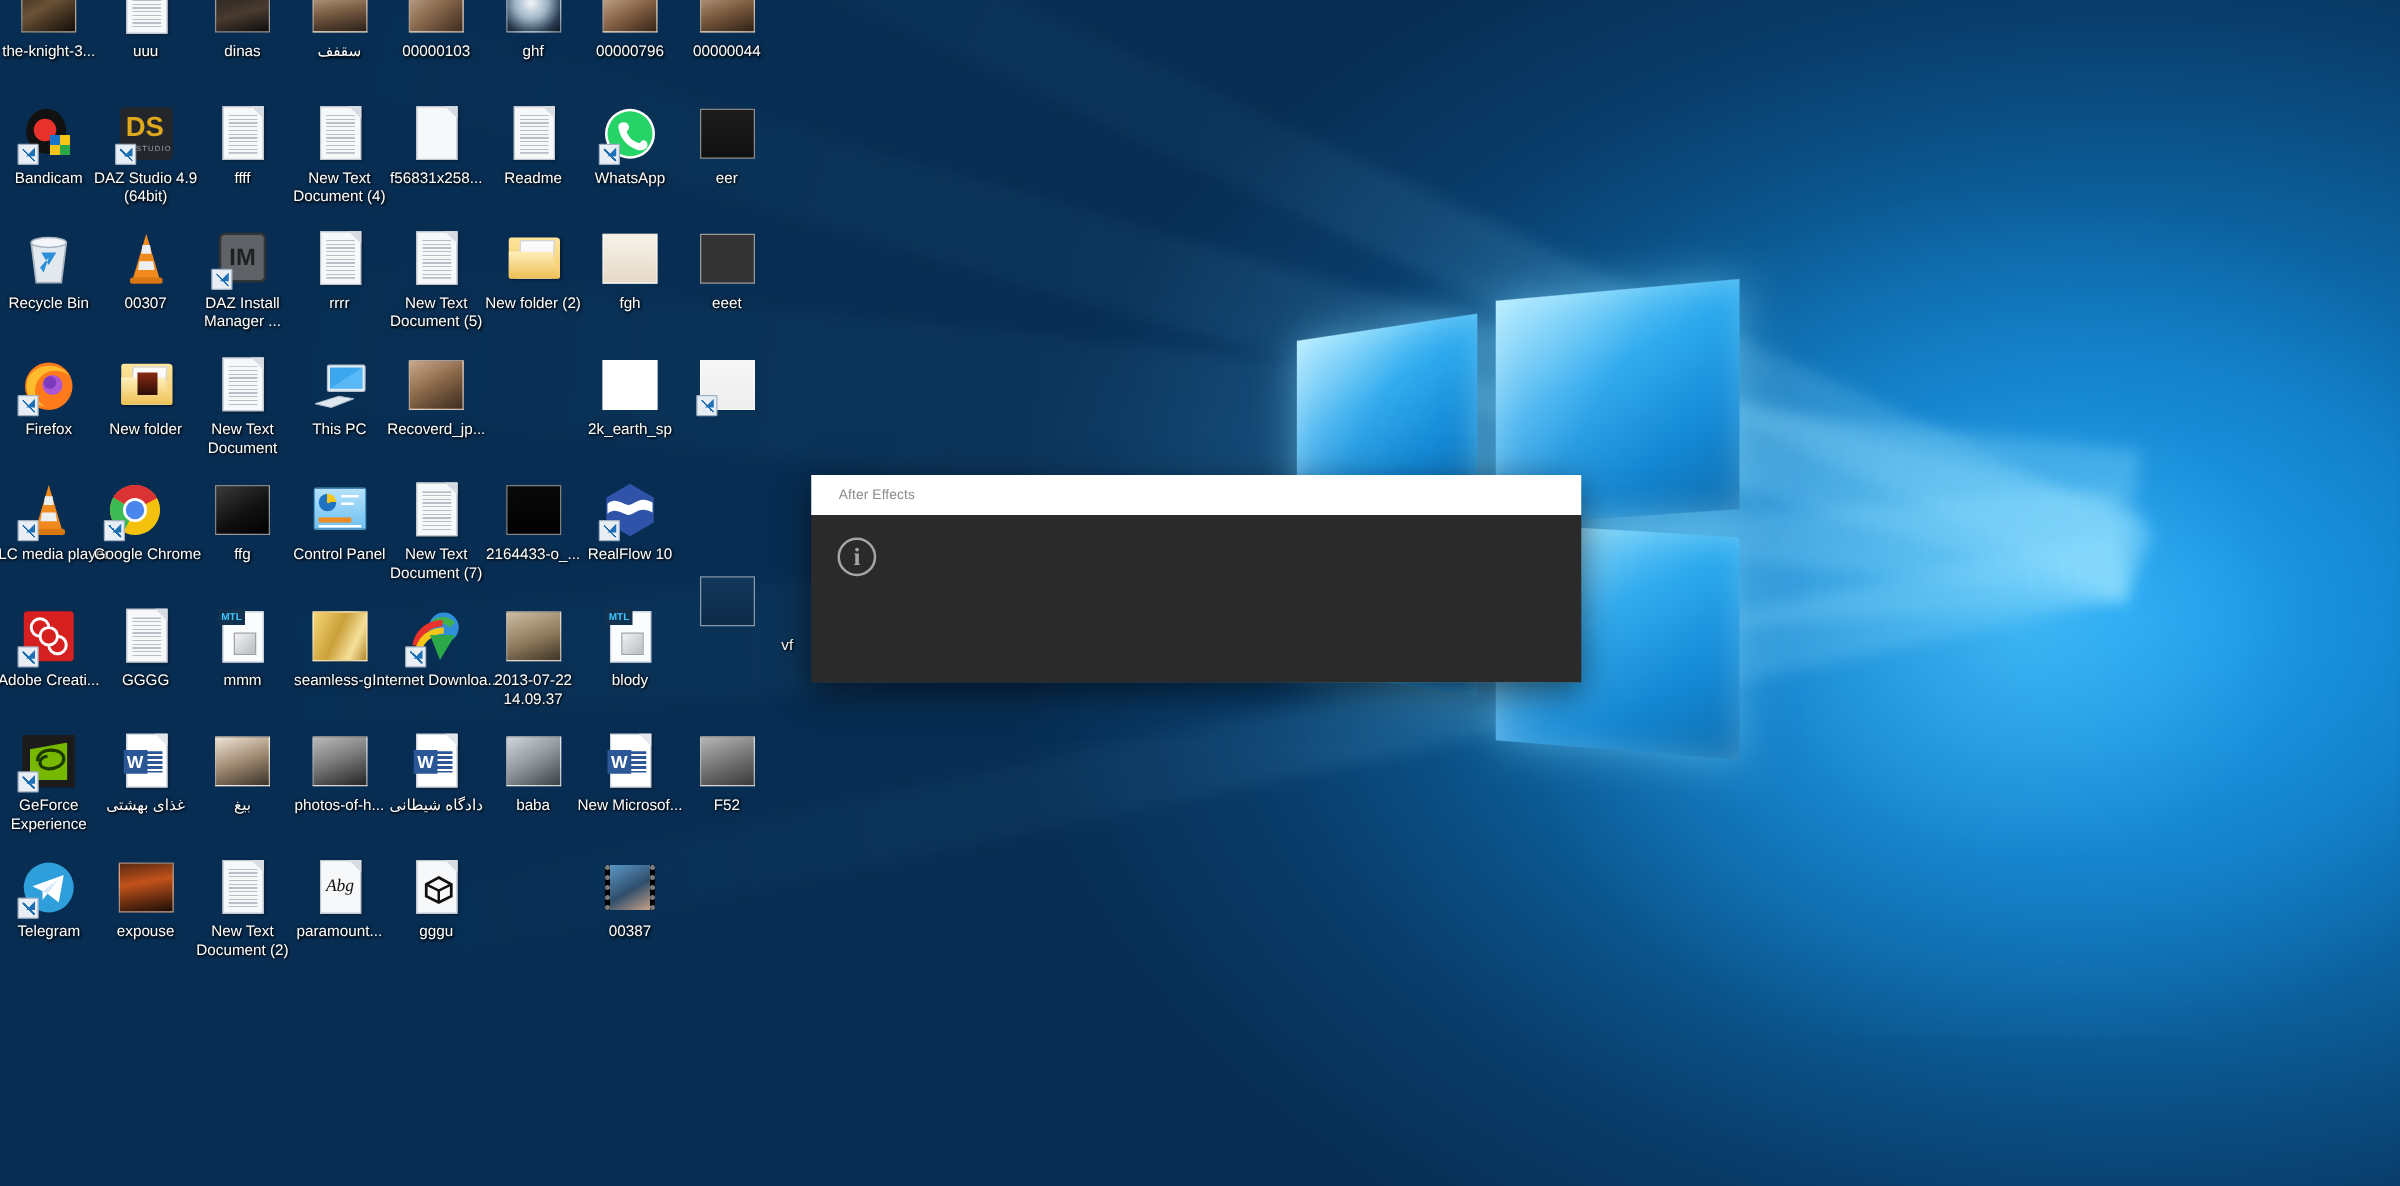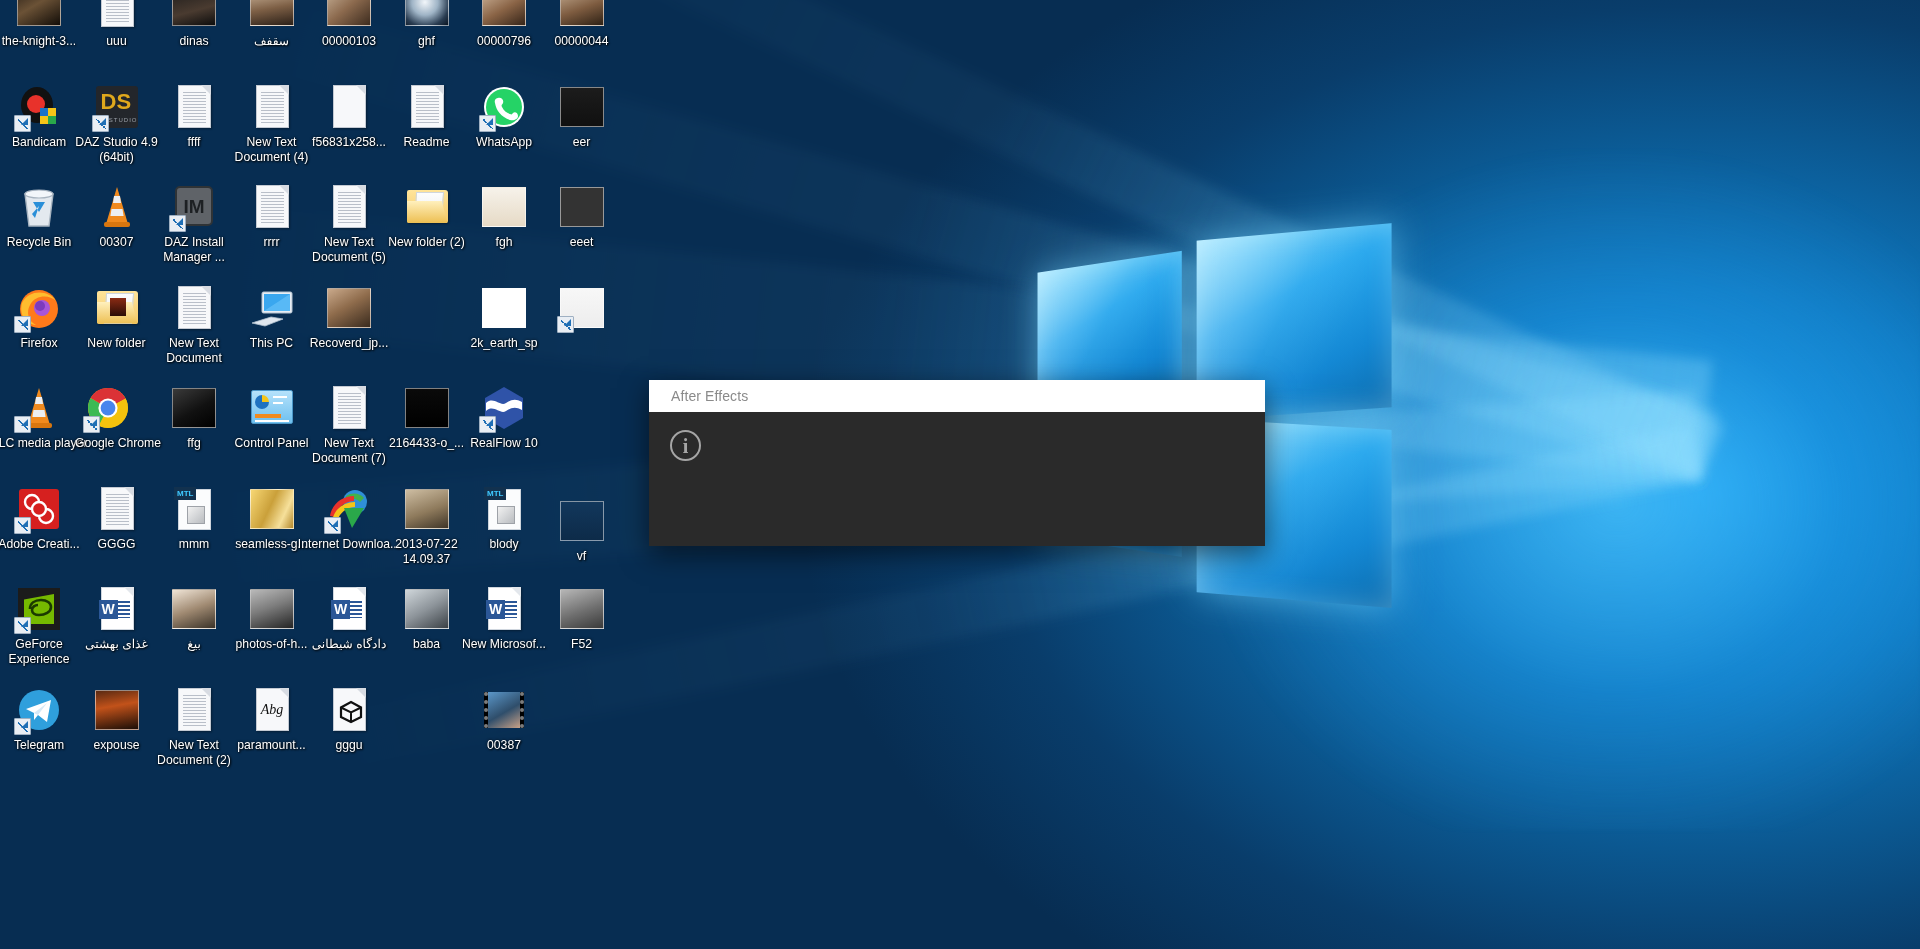--- a/index.html
+++ b/index.html
@@ -201,21 +201,21 @@
     width: 616px; height: 166px;
     box-shadow: 0 8px 26px rgba(0,0,0,.55);
   }
   #ae-titlebar {
     height: 32px;
     background: #ffffff;
     display: flex; align-items: center;
     padding-left: 22px;
   }
   #ae-title {
-    font-size: 14px;
+    font-size: 11px;
     color: #8a8a8a;
     letter-spacing: .1px;
   }
   #ae-body {
     height: 134px;
     background: #2a2a2a;
     position: relative;
   }
   #ae-info-icon {
     position: absolute; left: 21px; top: 18px;
@@ -619,21 +619,21 @@
       </div>
       <div class="icon" style="left: 451px; top: 484.5px;">
         <div class="art">
           <div class="a-mtl">
             <div class="tag">MTL</div>
             <div class="cube"></div>
           </div>
         </div>
         <div class="lbl">blody</div>
       </div>
-      <div class="icon" style="left: 528.5px; top: 497px;">
+      <div class="icon" style="left: 528.5px; top: 457px; text-align: right;">
         <div class="art">
           <div class="a-thumb" style="background:linear-gradient(#12375c,#0d2b49)"></div>
         </div>
         <div class="lbl">vf</div>
       </div>
       <div class="icon" style="left: -14px; top: 585px;">
         <div class="art">
           <div style="position:absolute;left:3px;top:3px;width:42px;height:42px;background:#1b1b1b">
             <div style="position:absolute;left:6px;top:6px;width:30px;height:30px;background:#76b900;clip-path:polygon(0 18%,100% 0,100% 100%,0 100%)"></div>
             <svg width="30" height="30" viewBox="0 0 30 30" style="position:absolute;left:6px;top:6px">

